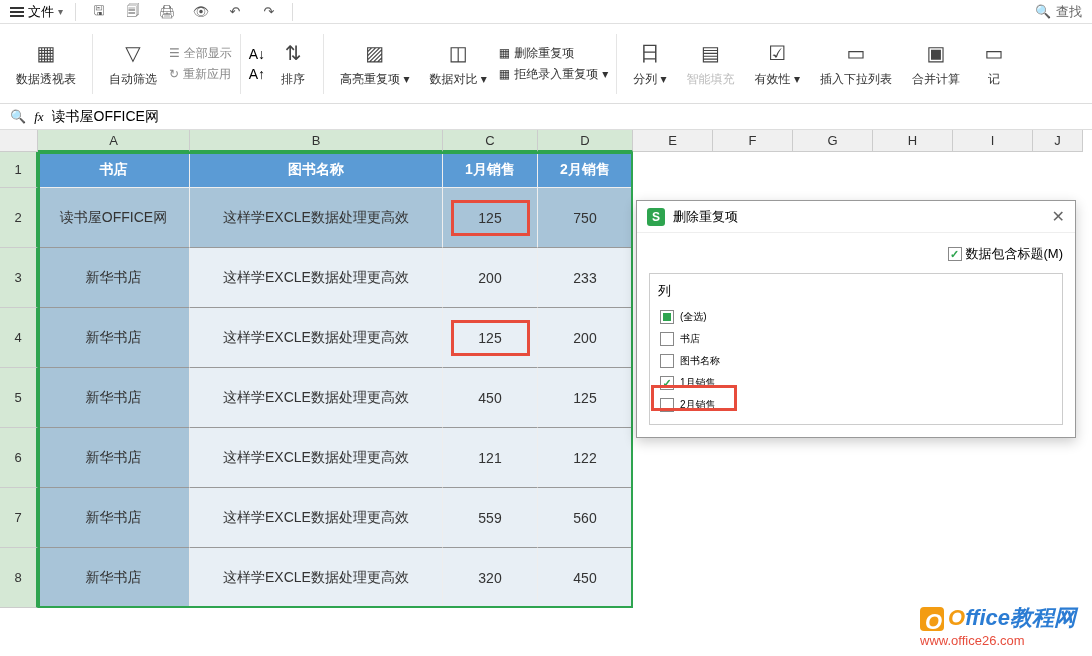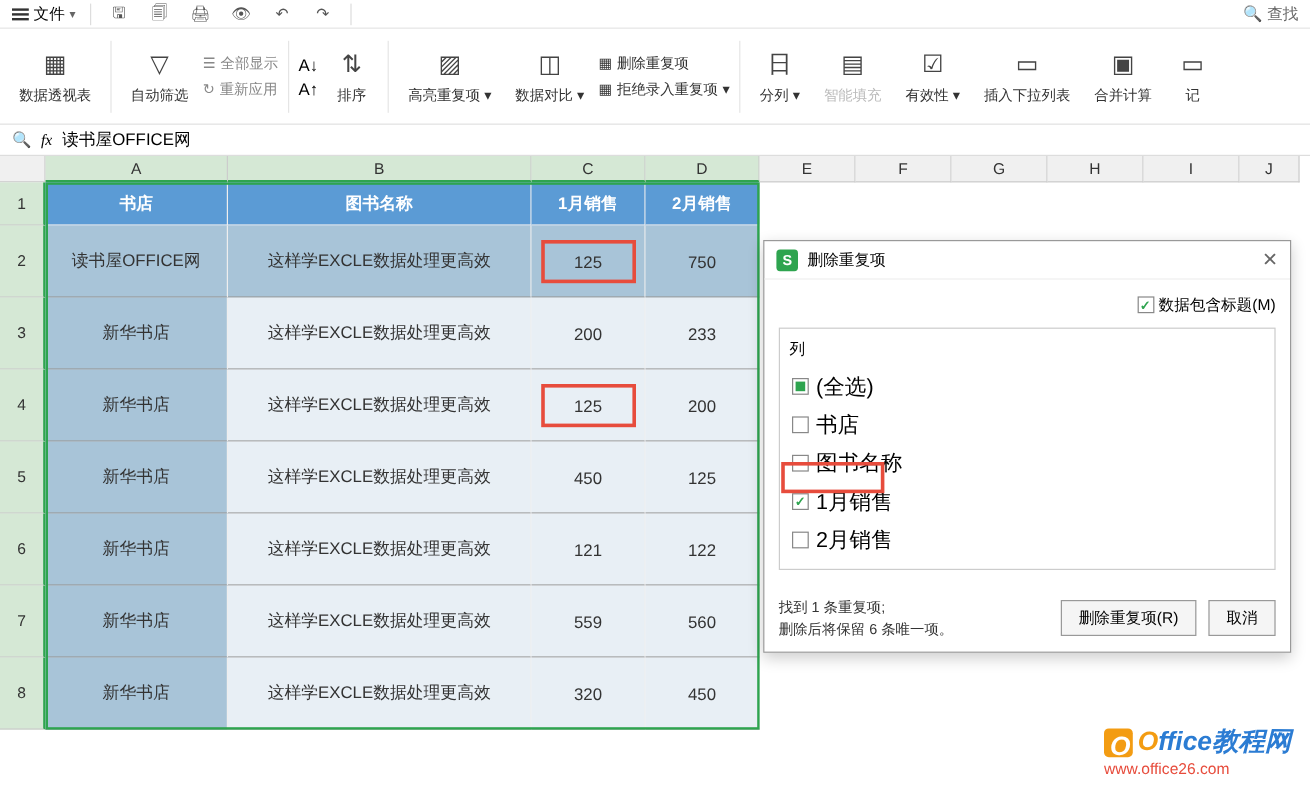--- a/index.html
+++ b/index.html
@@ -61,21 +61,21 @@
     
     .dialog { position: absolute; left: 636px; top: 200px; width: 440px; background: #fff; border: 1px solid #999; box-shadow: 0 4px 12px rgba(0,0,0,0.2); }
     .dialog-title { height: 32px; display: flex; align-items: center; padding: 0 10px; border-bottom: 1px solid #eee; gap: 8px; }
     .dialog-logo { width: 18px; height: 18px; background: #2ea44f; border-radius: 3px; display: flex; align-items: center; justify-content: center; color: #fff; font-size: 12px; font-weight: bold; }
     .dialog-close { margin-left: auto; cursor: pointer; font-size: 16px; color: #666; }
     .dialog-body { padding: 12px; }
     .dialog-instruction { font-size: 13px; margin-bottom: 10px; display: flex; align-items: center; }
     .header-checkbox { margin-left: auto; display: flex; align-items: center; gap: 4px; }
     .col-list { border: 1px solid #ccc; padding: 8px; }
     .col-list-title { font-size: 13px; margin-bottom: 6px; }
-    .check-item { display: flex; align-items: center; gap: 6px; padding: 4px 2px; font-size: 18px; }
+    .check-item { display: flex; align-items: center; gap: 6px; padding: 4px 2px; font-size: 10px; }
     .checkbox { width: 14px; height: 14px; border: 1px solid #888; display: flex; align-items: center; justify-content: center; background: #fff; }
     .checkbox.checked::after { content: "✓"; color: #2ea44f; font-size: 11px; font-weight: bold; }
     .checkbox.partial::after { content: ""; width: 8px; height: 8px; background: #2ea44f; }
     .dialog-footer { display: flex; align-items: center; padding: 10px 12px; gap: 10px; }
     .result-text { font-size: 12px; color: #333; line-height: 1.5; }
     .dialog-btn { padding: 5px 14px; border: 1px solid #999; background: #f5f5f5; cursor: pointer; font-size: 13px; }
     .dialog-btn:first-of-type { margin-left: auto; }
     
     
     .watermark { position: absolute; right: 16px; bottom: 8px; }
@@ -289,28 +289,20 @@
             <span class="checkbox checked"></span>
             <span>1月销售</span>
           </div>
           <div class="check-item">
             <span class="checkbox"></span>
             <span>2月销售</span>
           </div>
         </div>
     </div>
   </div>
-  <div class="dialog-footer">
-    <div class="result-text">
-      <div>找到 1 条重复项;</div>
-      <div>删除后将保留 6 条唯一项。</div>
-    </div>
-    <button class="dialog-btn">删除重复项(R)</button>
-    <button class="dialog-btn">取消</button>
-  </div>
   <div class="red-box" style="left:14px; top:184px; width:86px; height:26px;"></div>
 </div>
 
 <div class="watermark">
   <div class="wm-title">
     <span class="wm-icon"></span><span class="o">O</span>ffice<span>教程网</span>
   </div>
   <div class="wm-url">www.office26.com</div>
 </div>
 

